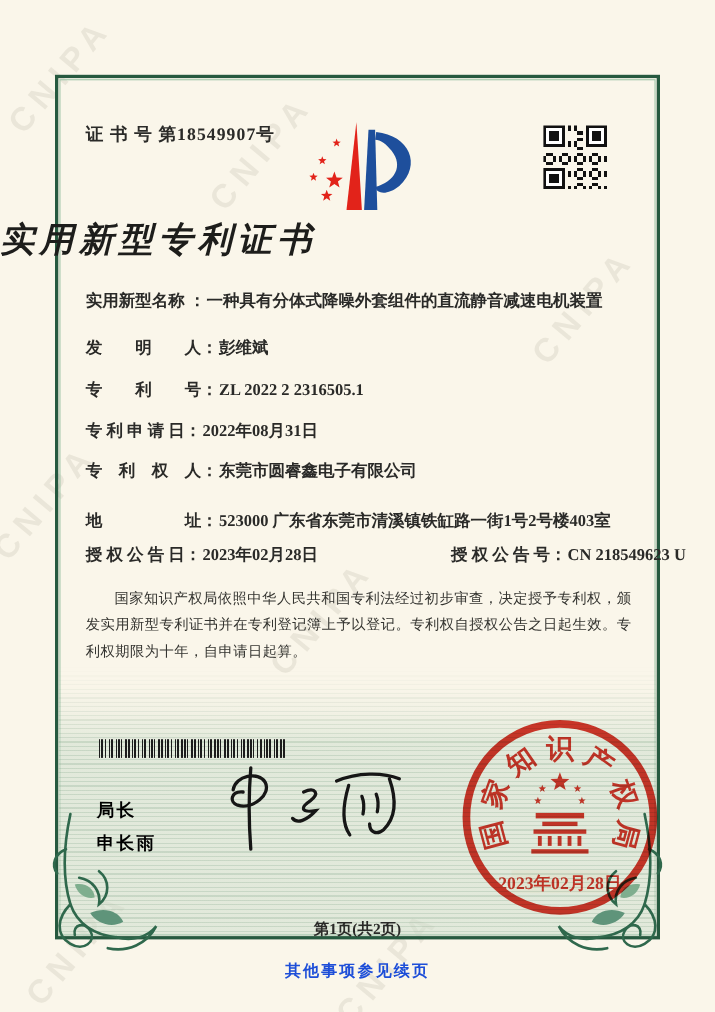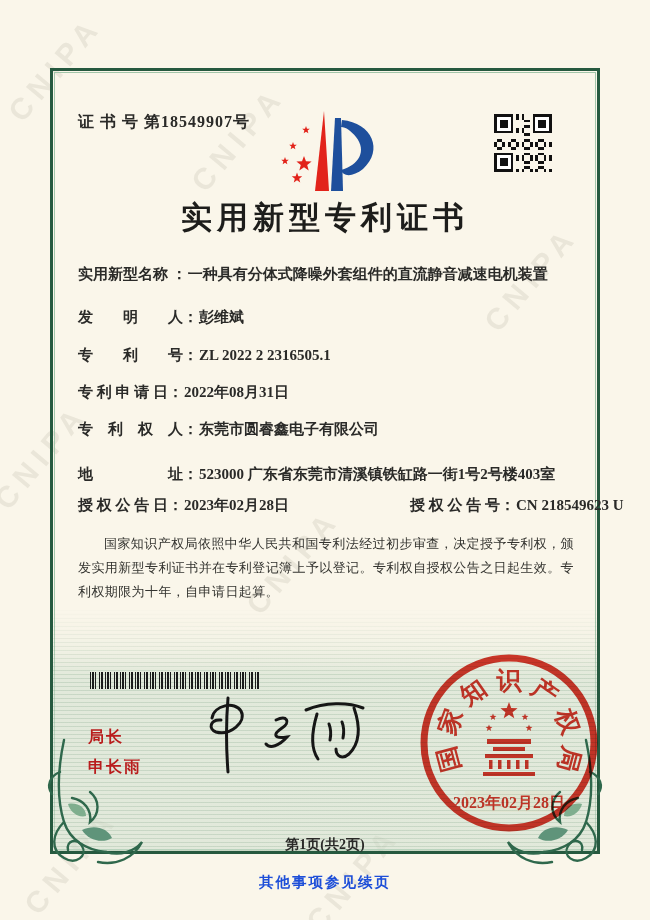--- a/index.html
+++ b/index.html
@@ -27,42 +27,42 @@
       repeating-linear-gradient(0deg, rgba(110,150,120,.22) 0 1px, rgba(110,150,120,0) 1px 4px),
       linear-gradient(to bottom, rgba(214,228,214,.0), rgba(205,222,205,.55) 70px, rgba(205,222,205,.55));
     -webkit-mask-image:linear-gradient(to bottom, transparent, #000 70px);
     mask-image:linear-gradient(to bottom, transparent, #000 70px);
   }
   .cert-no{position:absolute;left:78px;top:112px;z-index:3;font-size:16px;font-weight:700;letter-spacing:1px;}
   .logo{position:absolute;left:262px;top:106px;width:130px;height:90px;z-index:3;}
   .qr{position:absolute;left:494px;top:114px;width:58px;height:58px;z-index:3;}
   .title{
     position:absolute;left:0;top:197px;width:100%;z-index:3;
-    text-align:center;font-size:31px;font-weight:700;letter-spacing:5px;color:#1d1d1b;
+    text-align:left;font-size:31px;font-weight:700;letter-spacing:5px;color:#1d1d1b;font-style:italic;
   }
   .row{position:absolute;left:78px;right:58px;z-index:3;display:flex;font-size:15px;font-weight:700;line-height:20px;}
   .flabel{flex:0 0 auto;white-space:pre;}
   .fvalue{white-space:pre;margin-left:1px;}
   .grant-no{position:absolute;left:332px;top:0;display:flex;font-weight:700;align-items:flex-end;}
   .body-text{
     position:absolute;left:78px;width:496px;z-index:3;
     font-size:13px;font-weight:400;line-height:1.85;letter-spacing:.4px;
     text-align:justify;text-indent:2em;color:#33332f;
   }
   .barcode{
     position:absolute;left:90px;top:672px;width:170px;height:17px;z-index:3;
     background:repeating-linear-gradient(90deg,
       #1c1c1c 0 1px, transparent 1px 2px,
       #1c1c1c 2px 4px, transparent 4px 5px,
       #1c1c1c 5px 6px, transparent 6px 9px,
       #1c1c1c 9px 10px, transparent 10px 11px,
       #1c1c1c 11px 13px, transparent 13px 15px);
   }
   .signer{position:absolute;left:88px;z-index:3;font-family:"Liberation Sans","DejaVu Sans",sans-serif;
-    font-size:16px;font-weight:600;color:#b91c1c;letter-spacing:2px;}
+    font-size:16px;font-weight:600;color:#000000;letter-spacing:2px;}
   .signature{position:absolute;left:190px;top:692px;z-index:3;}
   .seal{position:absolute;left:417px;top:651px;z-index:5;mix-blend-mode:multiply;}
   .flourish{position:absolute;z-index:4;}
   .page-footer{position:absolute;left:0;top:836px;width:100%;text-align:center;z-index:3;
     font-size:14px;font-weight:700;}
   .note{position:absolute;left:0;top:873px;width:100%;text-align:center;z-index:3;
     font-size:14.5px;font-weight:600;letter-spacing:2px;color:#1d4ed8;}
 </style>
 </head>
 <body>

